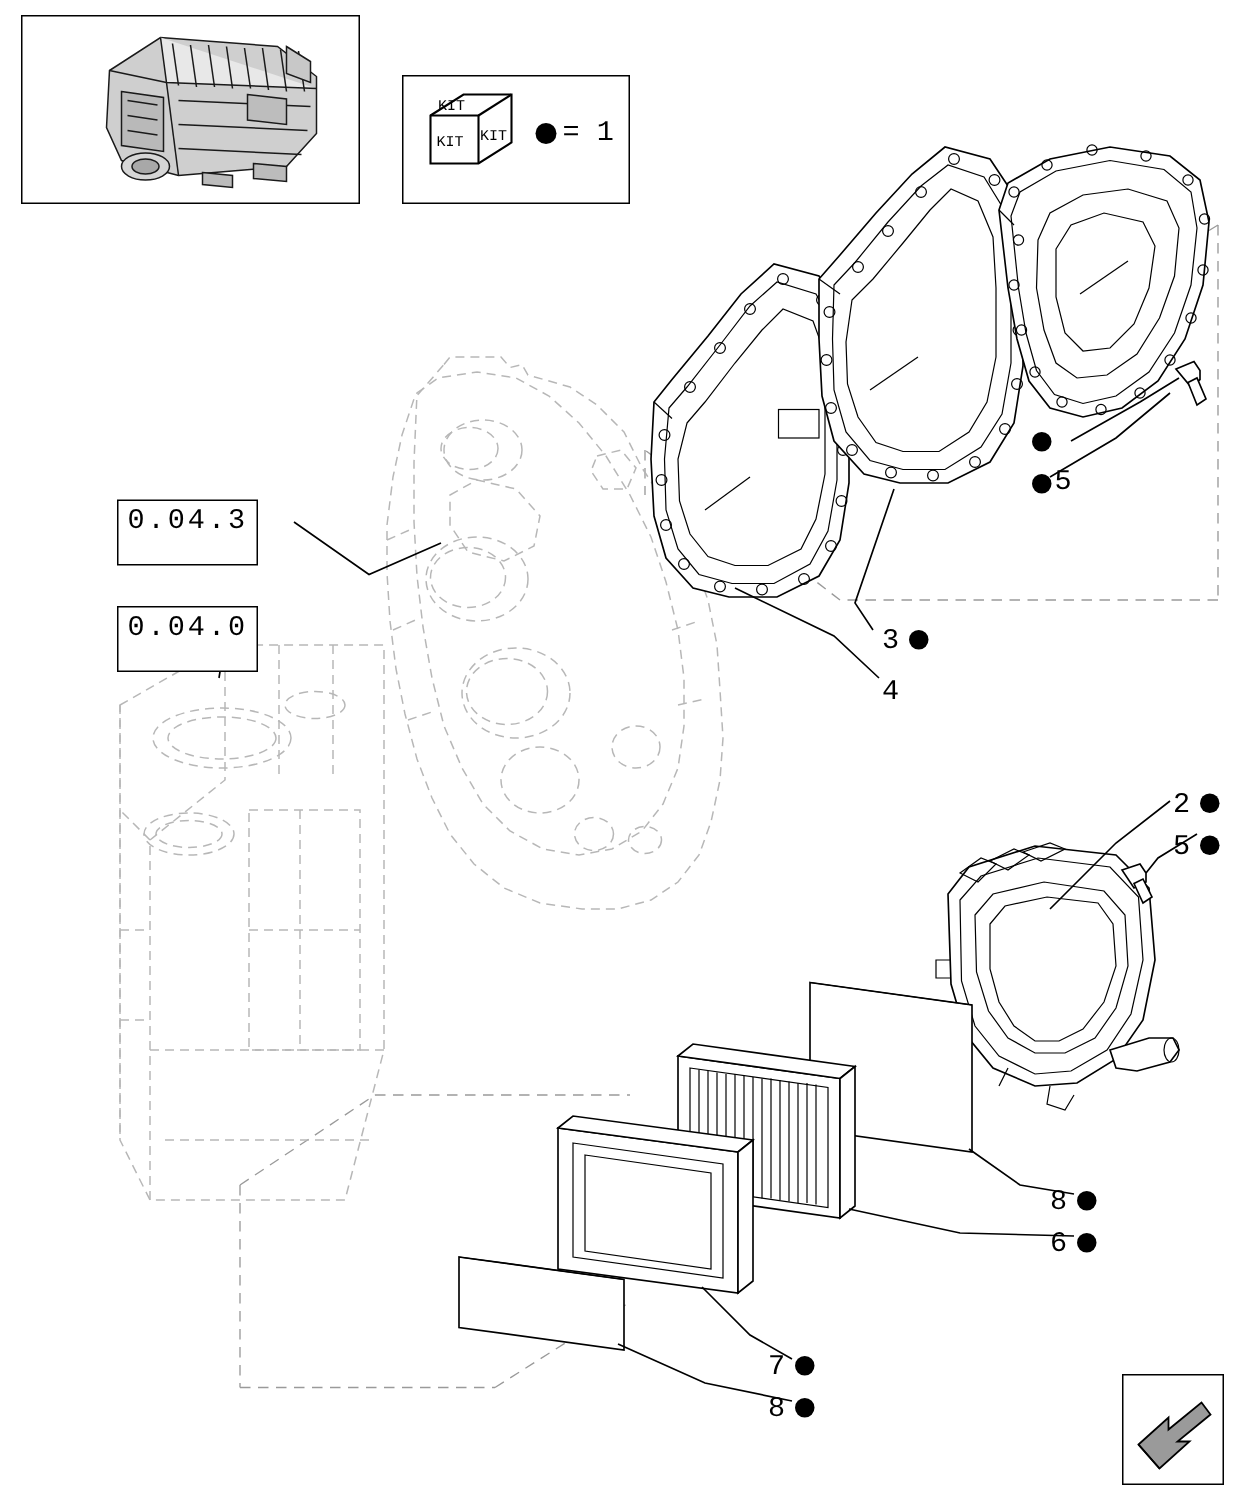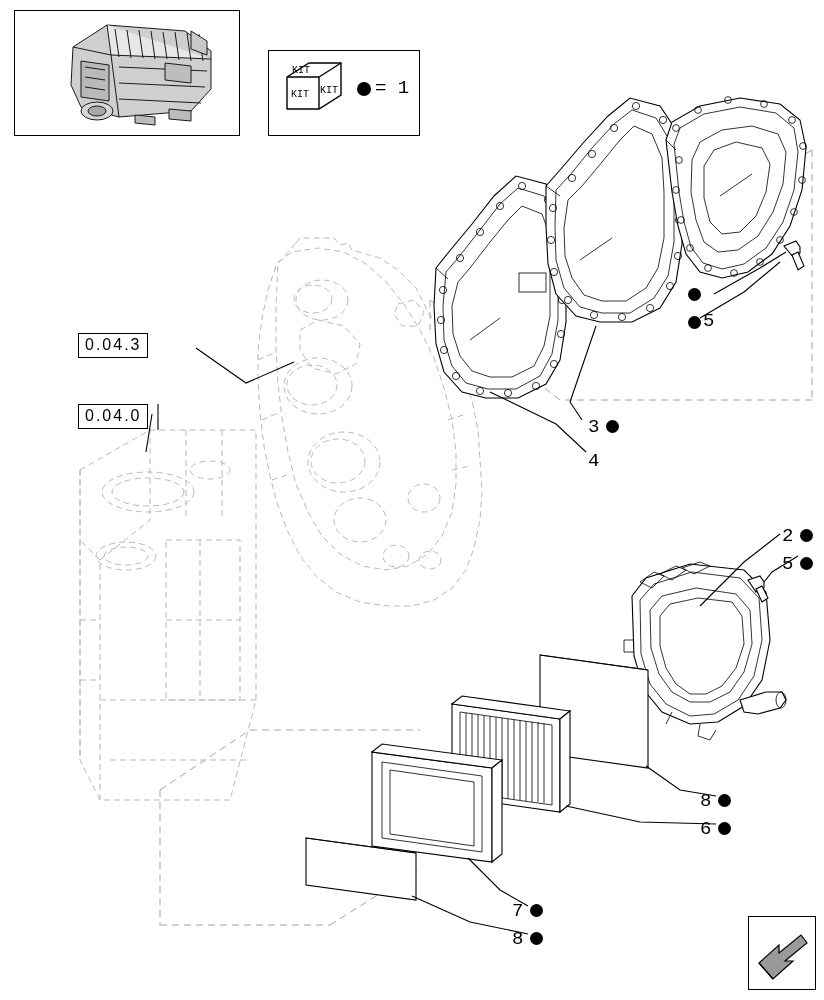--- a/index.html
+++ b/index.html
@@ -17,24 +17,24 @@
   #engine-thumb { left:14px; top:10px; width:224px; height:124px; }
 
   
   #kit-legend { left:268px; top:50px; width:150px; height:84px; }
 
   
   .ref-label {
     position:absolute;
     border:1.2px solid #000;
     background:#fff;
-    font-family:Liberation Sans, sans-serif;
-    font-size:16px;
+    font-family:Liberation Mono, monospace;
+    font-size:19px;
     letter-spacing:2px;
-    padding:2px 6px 3px 6px;
+    padding:2px 6px 18px 6px;
     white-space:nowrap;
   }
 
   .num-label {
     position:absolute;
     font-family:"Liberation Mono", monospace;
     font-size:19px;
     color:#000;
     white-space:nowrap;
   }

